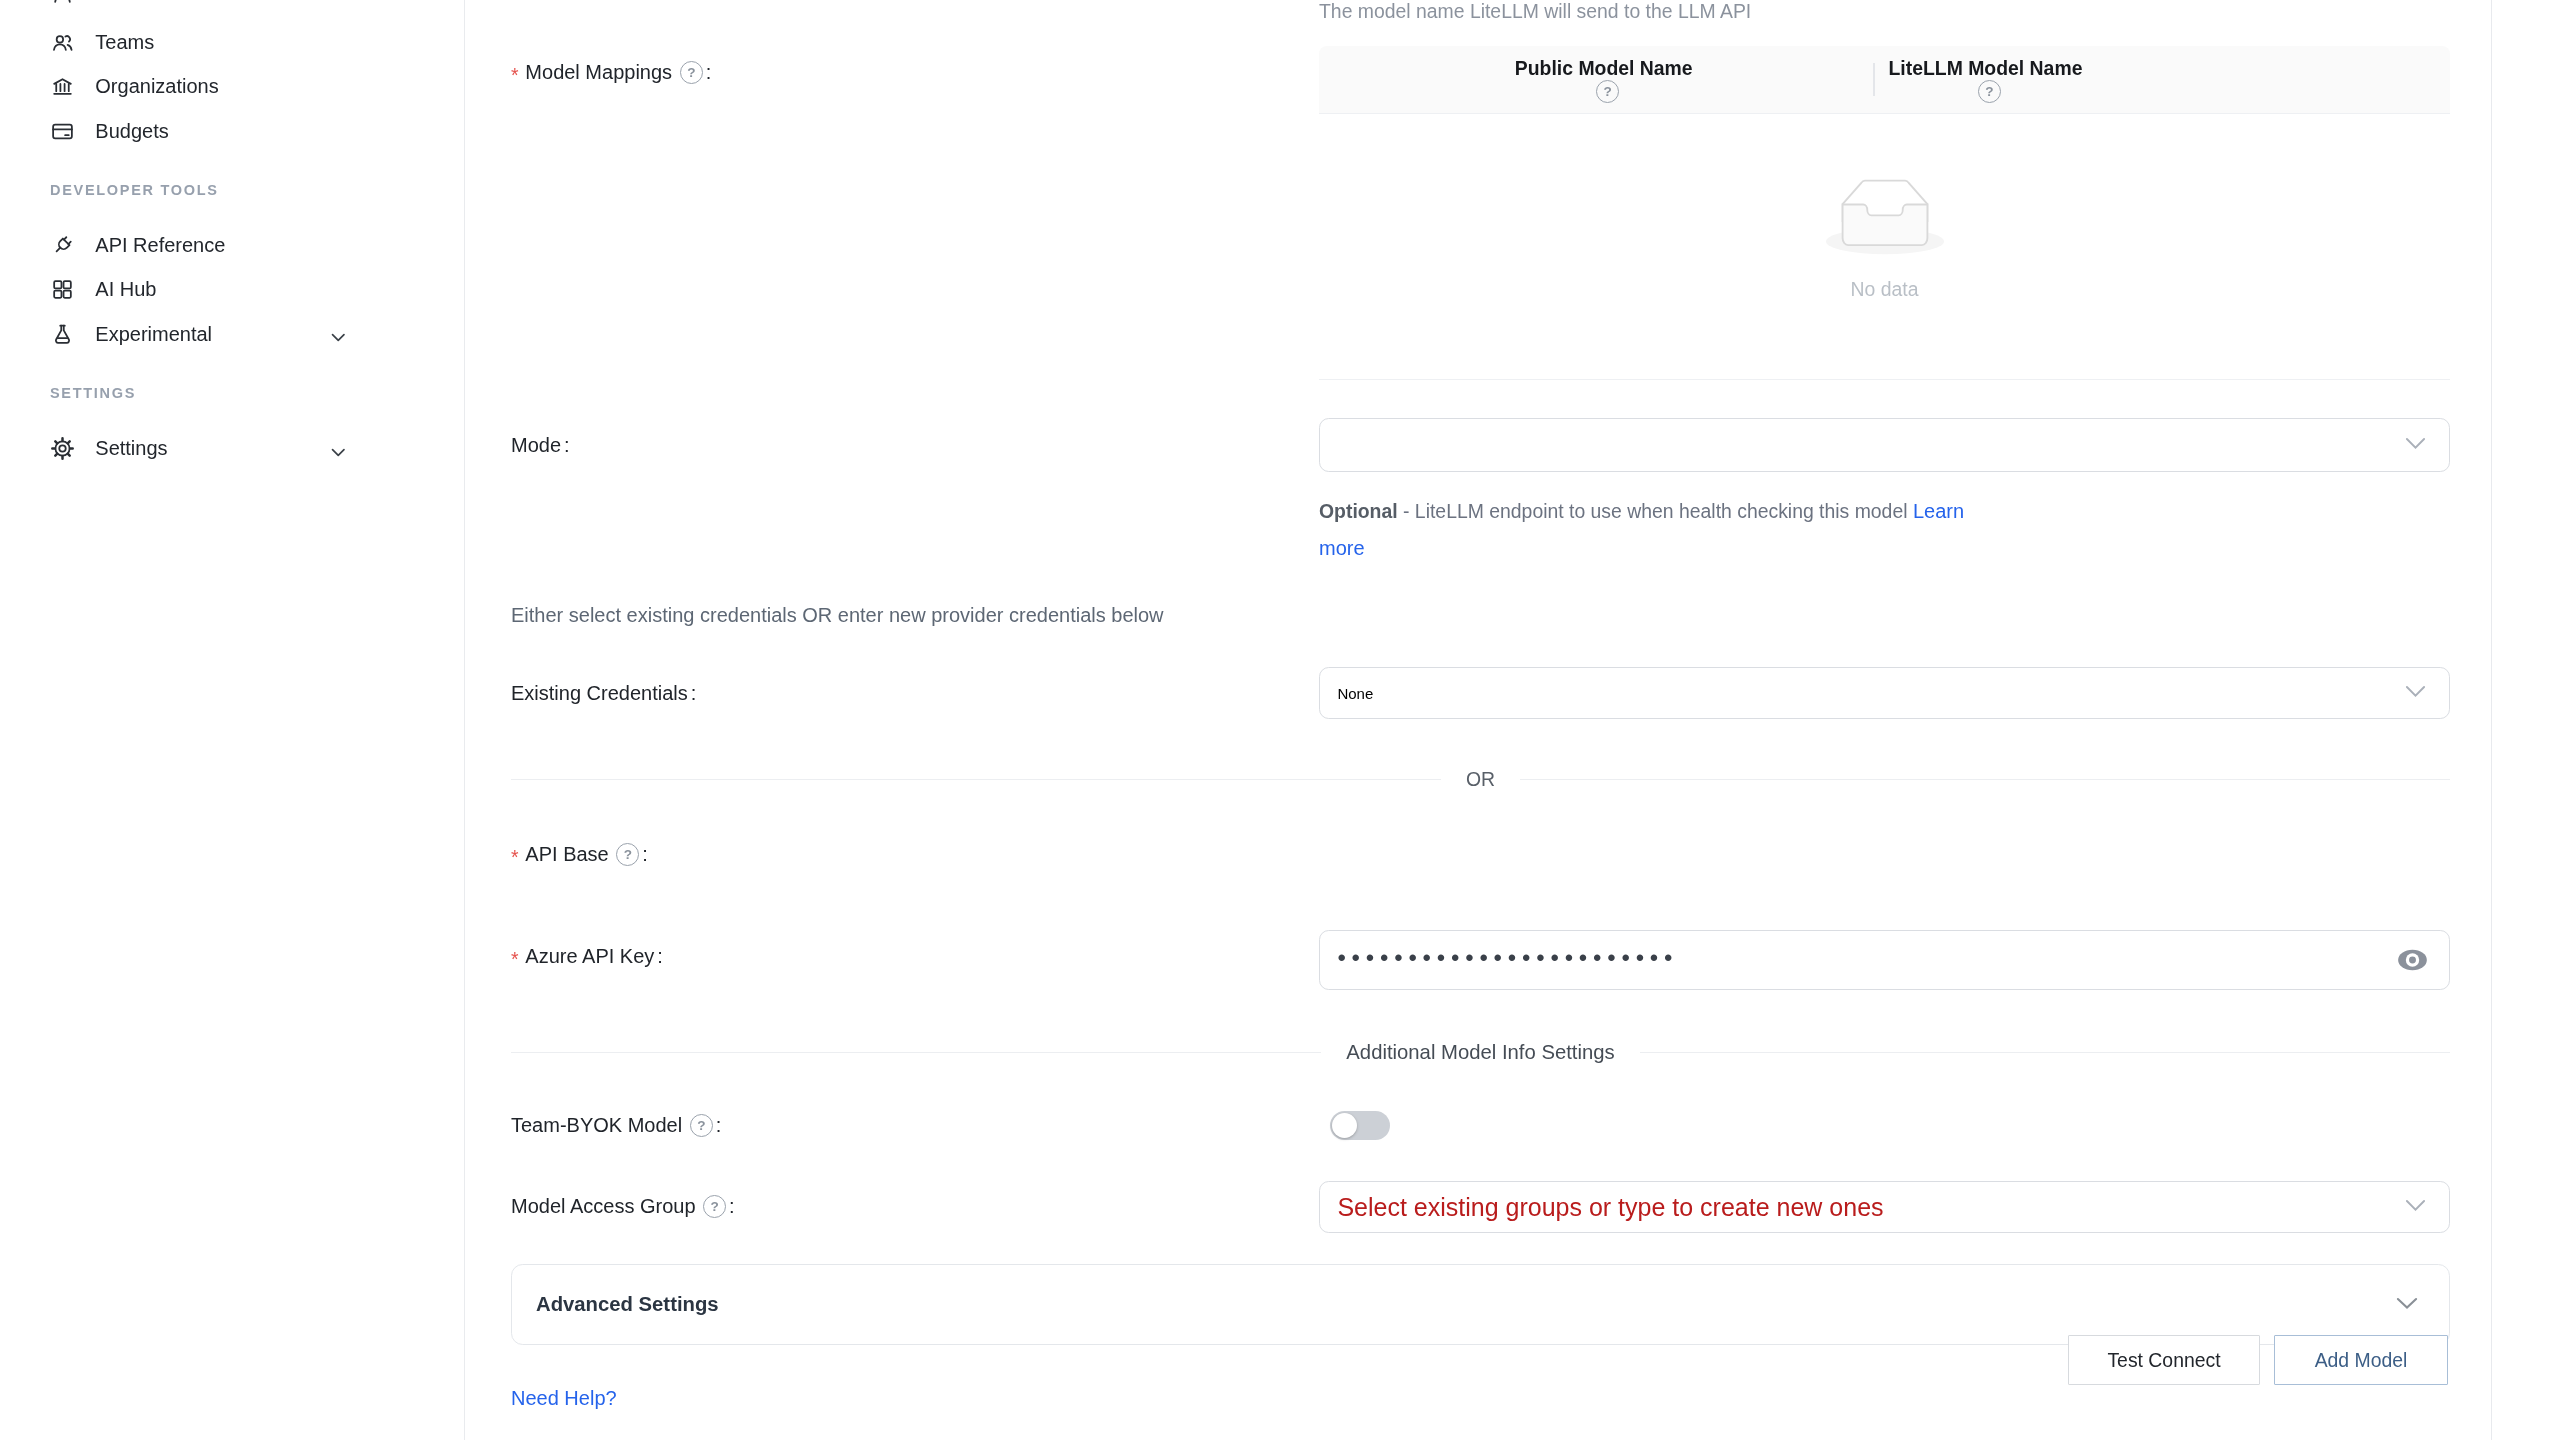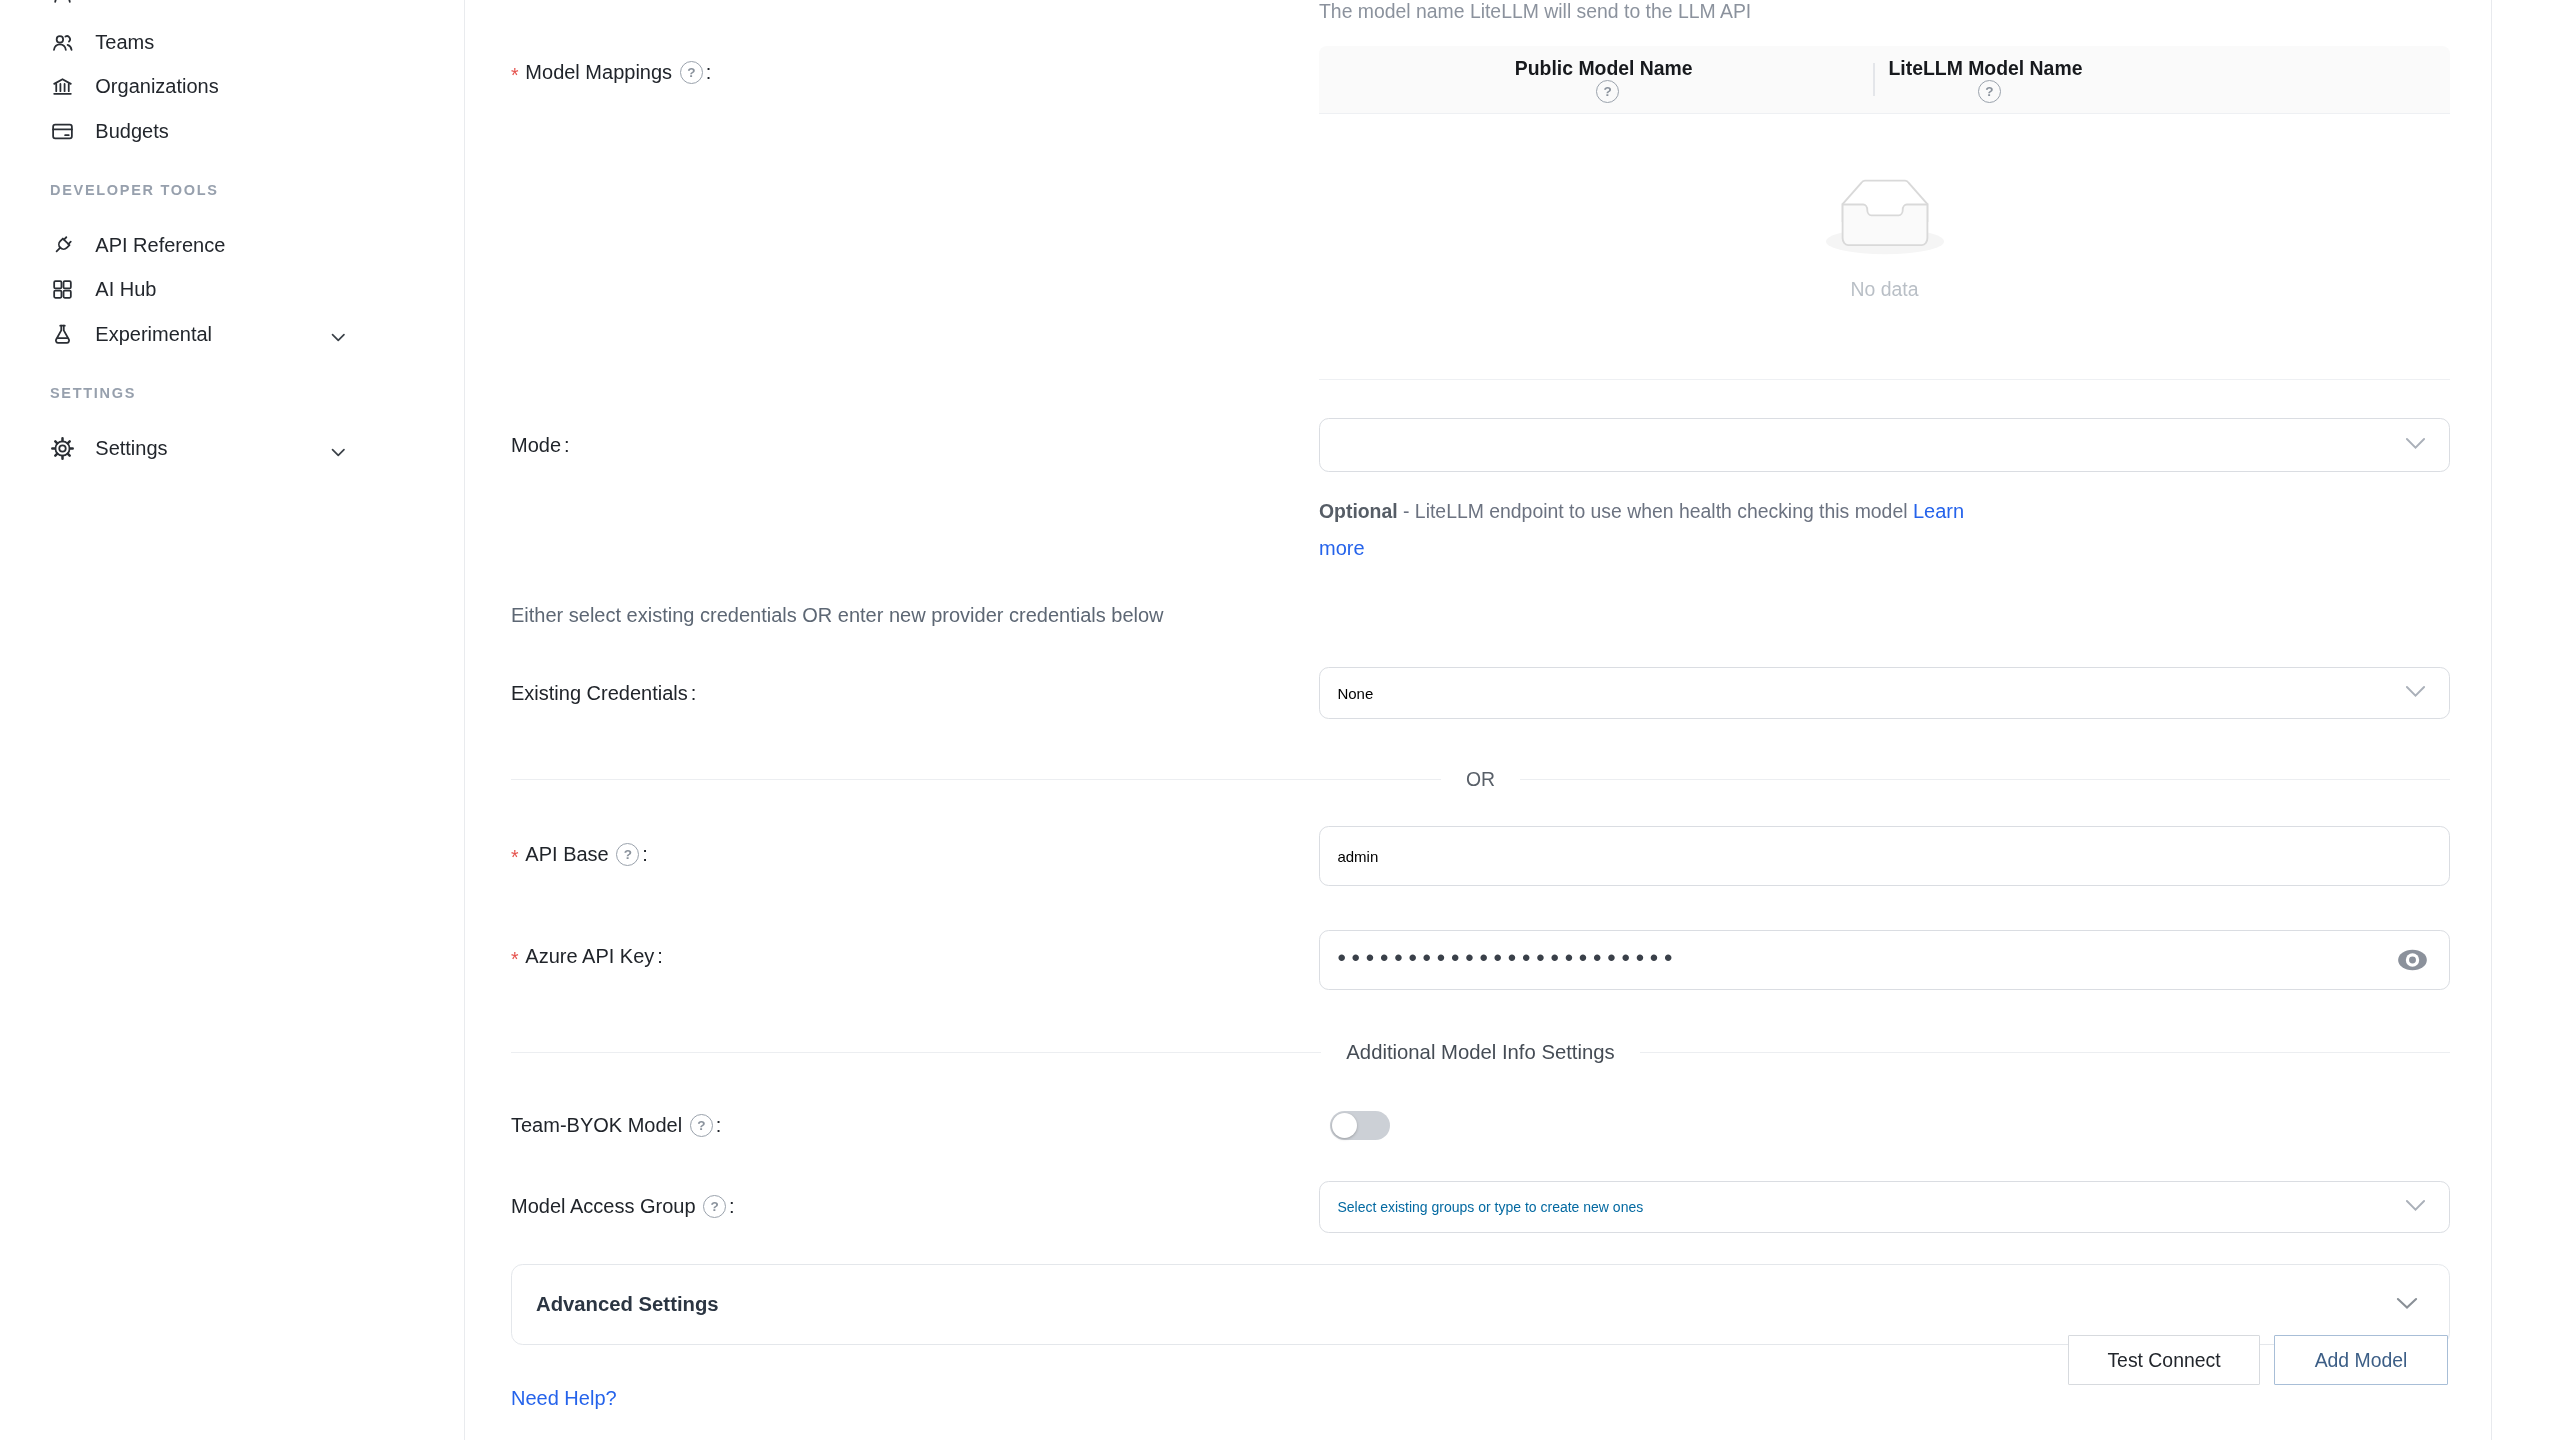--- a/index.html
+++ b/index.html
@@ -30,21 +30,21 @@
   .req { color:#e5524d; font-size:19.4px; margin-right:6.8px; position:relative; top:2.9px; }
   .qicon { width:23px; height:23px; border:1.5px solid #9aa2ac; border-radius:50%;
     color:#8a929c; font-size:13.6px; font-weight:700; display:inline-flex;
     align-items:center; justify-content:center; margin-left:7.7px; }
   .colon { margin-left:2.9px; }
 
   .helper { font-size:19.4px; color:#8b929d; }
   .ctl { position:absolute; left:854px; width:1131px; background:#fff;
     border:1.5px solid #dadde2; border-radius:9.7px; display:flex; align-items:center; }
   .ctl .val { padding-left:17.4px; font-size:15px; color:#000000; }
-  .ctl .ph { padding-left:17.4px; font-size:14px; color:#0369a1; }
+  .ctl .ph { padding-left:17.4px; font-size:25px; color:#b91c1c; }
   .sel-chev { position:absolute; right:23px; top:50%; transform:translateY(-50%); }
   .sel-chev svg { width:21px; height:12.6px; stroke:#aab0b9; fill:none; stroke-width:2; stroke-linecap:round; }
 
   
   .mm-table { position:absolute; left:854px; top:46px; width:1131px; height:334px;
     border-bottom:1.5px solid #eef0f3; }
   .mm-head { display:flex; height:68px; background:#fafafa; border-radius:7.7px 7.7px 0 0;
     border-bottom:1.5px solid #eef0f3; align-items:center; position:relative; }
   .mm-th { font-size:19.4px; font-weight:700; color:#17191d; display:flex; align-items:center; padding-left:15.5px;flex-direction:column; }
   .mm-th:first-child { width:554px; }
@@ -274,23 +274,20 @@
         <div class="txt">OR</div>
         <div class="line"></div>
     </div>
 
     <div class="form-label" style="top:840px;">
       <span class="req">*</span>
       <span>API Base</span>
       <span class="qicon">?</span>
       <span class="colon">:</span>
     </div>
-    <div class="ctl" style="top:826px; height:60px;">
-      <span class="val">admin</span>
-    </div>
 
     <div class="form-label" style="top:942px;">
       <span class="req">*</span>
       <span>Azure API Key</span>
       <span class="colon">:</span>
     </div>
     <div class="ctl" style="top:930px; height:60px;">
       <span class="dots">••••••••••••••••••••••••</span>
       <span class="eye">
         <svg width="31" height="22" viewBox="0 0 32 23">

